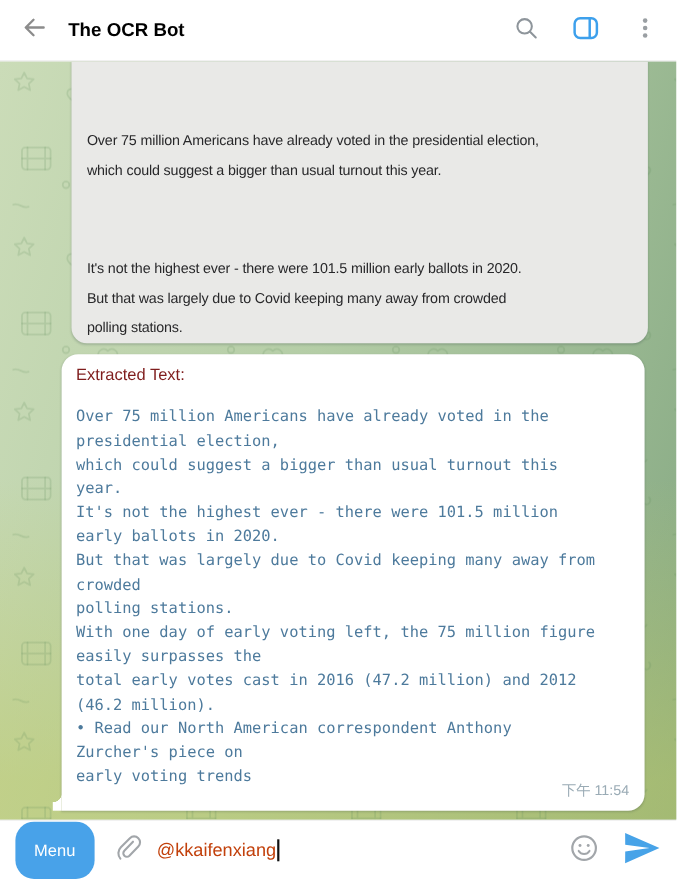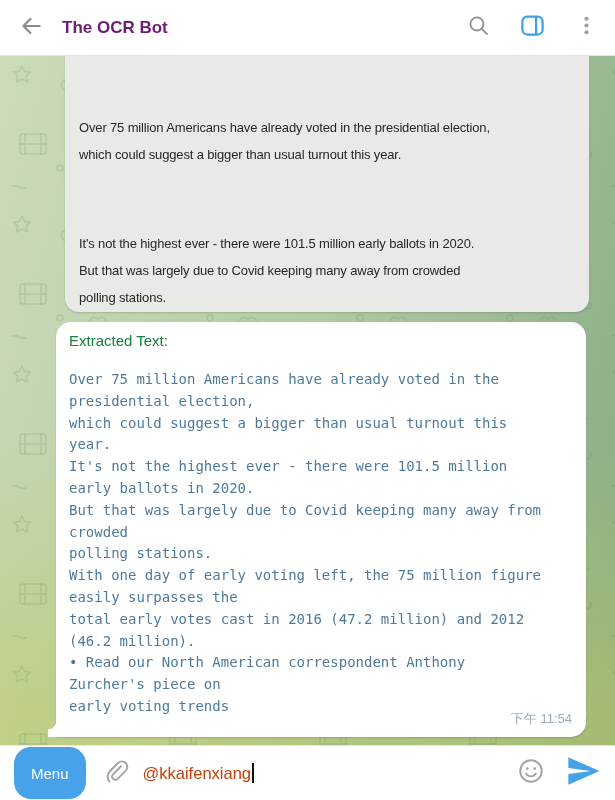--- a/index.html
+++ b/index.html
@@ -6,21 +6,21 @@
   html,body { width:615px; height:800px; overflow:hidden; }
   body { font-family:"Liberation Sans", sans-serif; background:#fff; }
 
   
   .header {
     height:56px; background:#ffffff; border-bottom:1px solid #e3e3e3;
     display:flex; align-items:center; padding:0 16px 0 14px;
   }
   .back-btn { width:34px; height:34px; display:flex; align-items:center; justify-content:center; cursor:pointer; }
   .peer { margin-left:14px; flex:1; line-height:1.15; }
-  .peer-title { font-size:17px; font-weight:700; color:#701a75; }
+  .peer-title { font-size:17px; font-weight:700; color:#000000; }
   .peer-sub { font-size:14.5px; color:#a5a5a5; margin-top:2px; }
   .header-right { display:flex; align-items:center; gap:28px; }
   .hicon { display:flex; align-items:center; justify-content:center; cursor:pointer; }
 
   
   .chat {
     position:relative; height:689px; overflow:hidden;
     background:
       linear-gradient(rgba(214,219,120,0) 55%, rgba(193,203,100,0.50) 95%),
       linear-gradient(105deg, #cbdcb8 0%, #b4cda6 45%, #86a983 100%);
@@ -45,21 +45,21 @@
   
   .bot-msg {
     position:absolute; top:266px; left:20px; width:530px; height:415px;
     background:#ffffff; border-radius:15px 15px 15px 0;
     box-shadow:0 1px 2px rgba(16,35,47,.18); padding:10px 14px 12px 13px;
   }
   .tail {
     position:absolute; left:-8px; bottom:0; width:8px; height:16px;
     background:radial-gradient(circle at 0 0, rgba(0,0,0,0) 8px, #ffffff 8.5px);
   }
-  .extract-label { font-size:15px; color:#15803d; }
+  .extract-label { font-size:15px; color:#7f1d1d; }
   .ocr-block {
     margin-top:20px; font-family:"DejaVu Sans Mono", monospace;
     font-size:14px; line-height:21.8px; color:#4d7a9c; white-space:pre; overflow:hidden;
   }
   .msg-time {
     position:absolute; right:14px; bottom:9px; font-size:13px; color:#9aabb5;
   }
 
   
   .composer {

